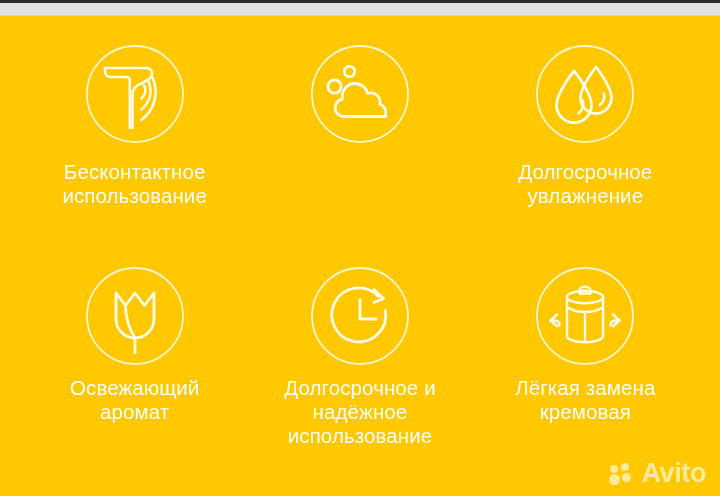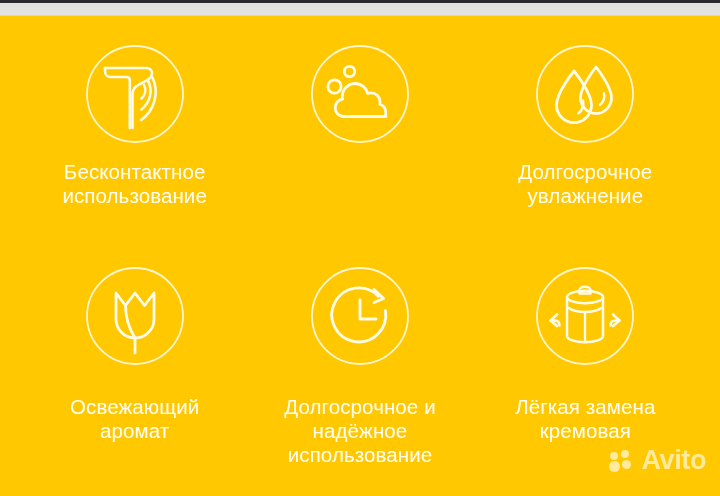--- a/index.html
+++ b/index.html
@@ -98,28 +98,28 @@
     color: #fffdf2;
     font-size: 20.5px;
     line-height: 1.18;
     letter-spacing: 0.1px;
     white-space: pre-line;
     text-shadow: 0 0 1px rgba(255,255,255,0.18);
   }
 
   
   .row2 .feature-label {
-    margin-top: 27px;
+    margin-top: 8px;
   }
 
   
   .watermark {
     position: absolute;
     right: 14px;
-    bottom: 22px;
+    bottom: 9px;
     display: flex;
     align-items: center;
     gap: 8px;
     opacity: 0.62;
     pointer-events: none;
   }
   .wm-dots {
     position: relative;
     width: 25px;
     height: 24px;

